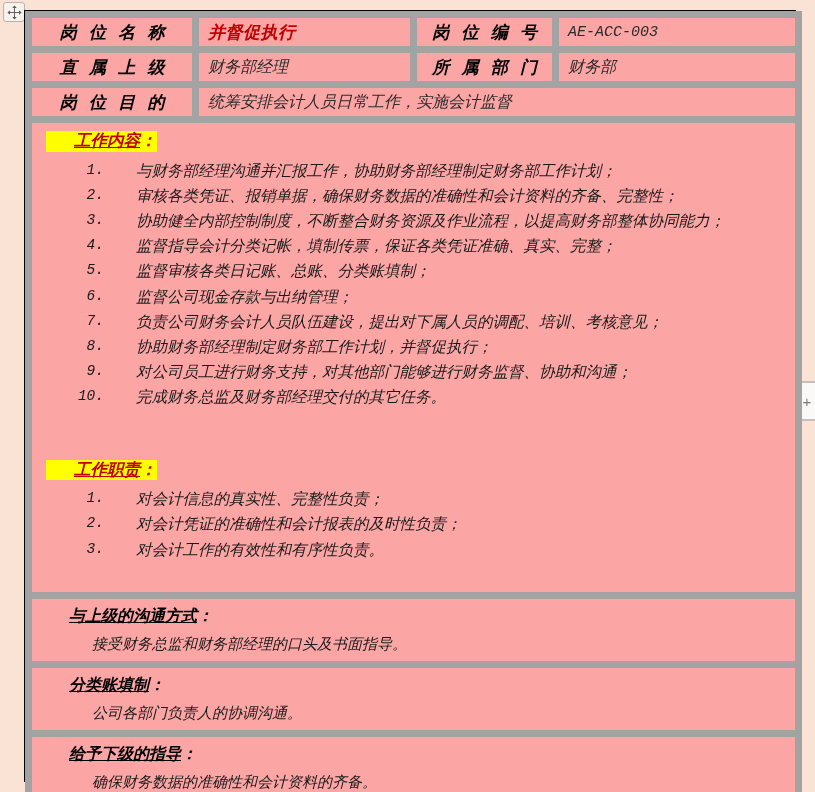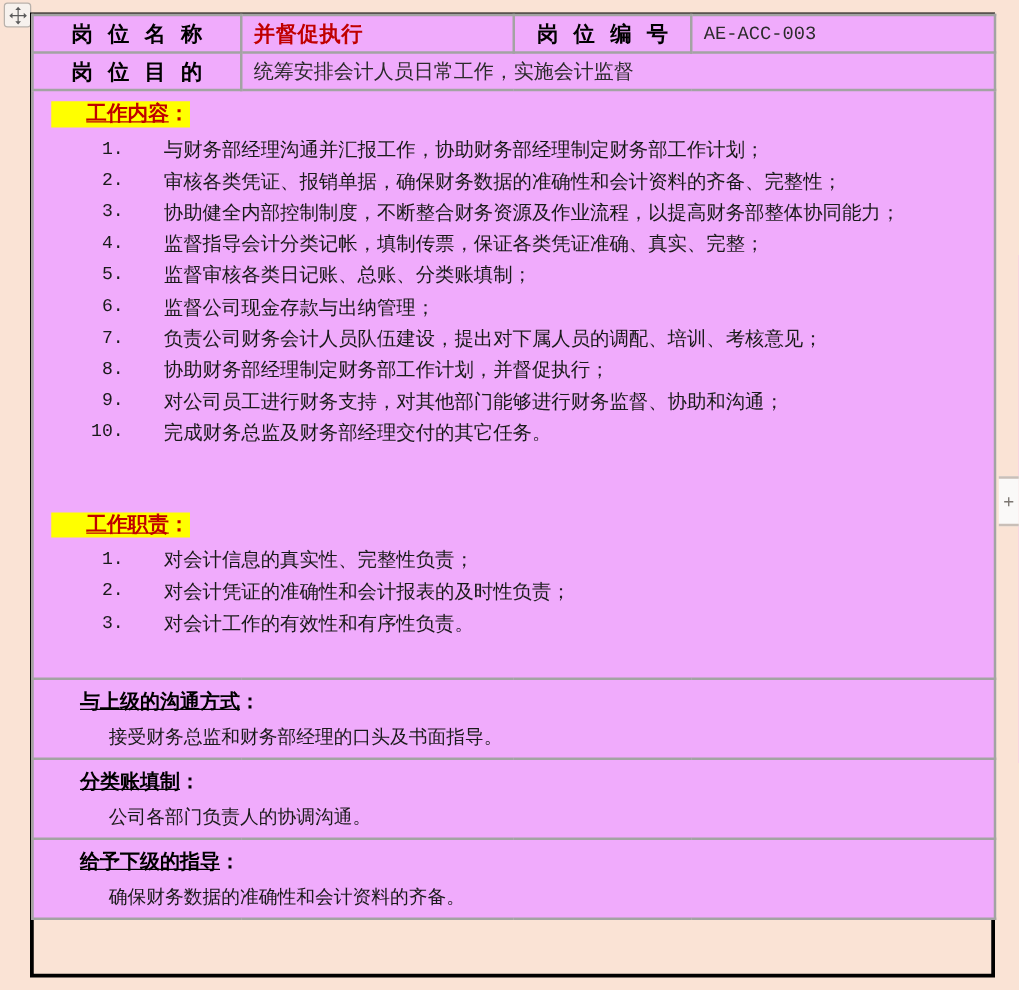--- a/index.html
+++ b/index.html
@@ -56,24 +56,25 @@
   #doc-table {
     position: absolute;
     left: 25px;
     top: 11px;
     width: 770px;
     border-collapse: collapse;
     table-layout: fixed;
     background: #fae3d5;
   }
   #doc-table td {
-    border: 2px solid #a3a3a3;
-    background: #f0abfc;
+    border: 7px solid #a3a3a3;
+    background: #fca5a5;
     padding: 0;
     vertical-align: middle;
+    font-style: italic;
   }
   
   #doc-table {
     outline: none;
   }
   .frame-outer {
     position: absolute;
     left: 24px;
     top: 10px;
     width: 772px;
@@ -197,20 +198,26 @@
   </colgroup>
   <tbody>
 
     <tr>
       <td class="lbl">岗 位 名 称</td>
       <td class="val val-title">并督促执行</td>
       <td class="lbl">岗 位 编 号</td>
       <td class="val val-code">AE-ACC-003</td>
     </tr>
 
+    <tr>
+      <td class="lbl">直 属 上 级</td>
+      <td class="val">财务部经理</td>
+      <td class="lbl">所 属 部 门</td>
+      <td class="val">财务部</td>
+    </tr>
 
 
     <tr>
       <td class="lbl">岗 位 目 的</td>
       <td class="val" colspan="3">统筹安排会计人员日常工作，实施会计监督</td>
     </tr>
 
     <tr>
       <td class="body-cell" colspan="4">
 

